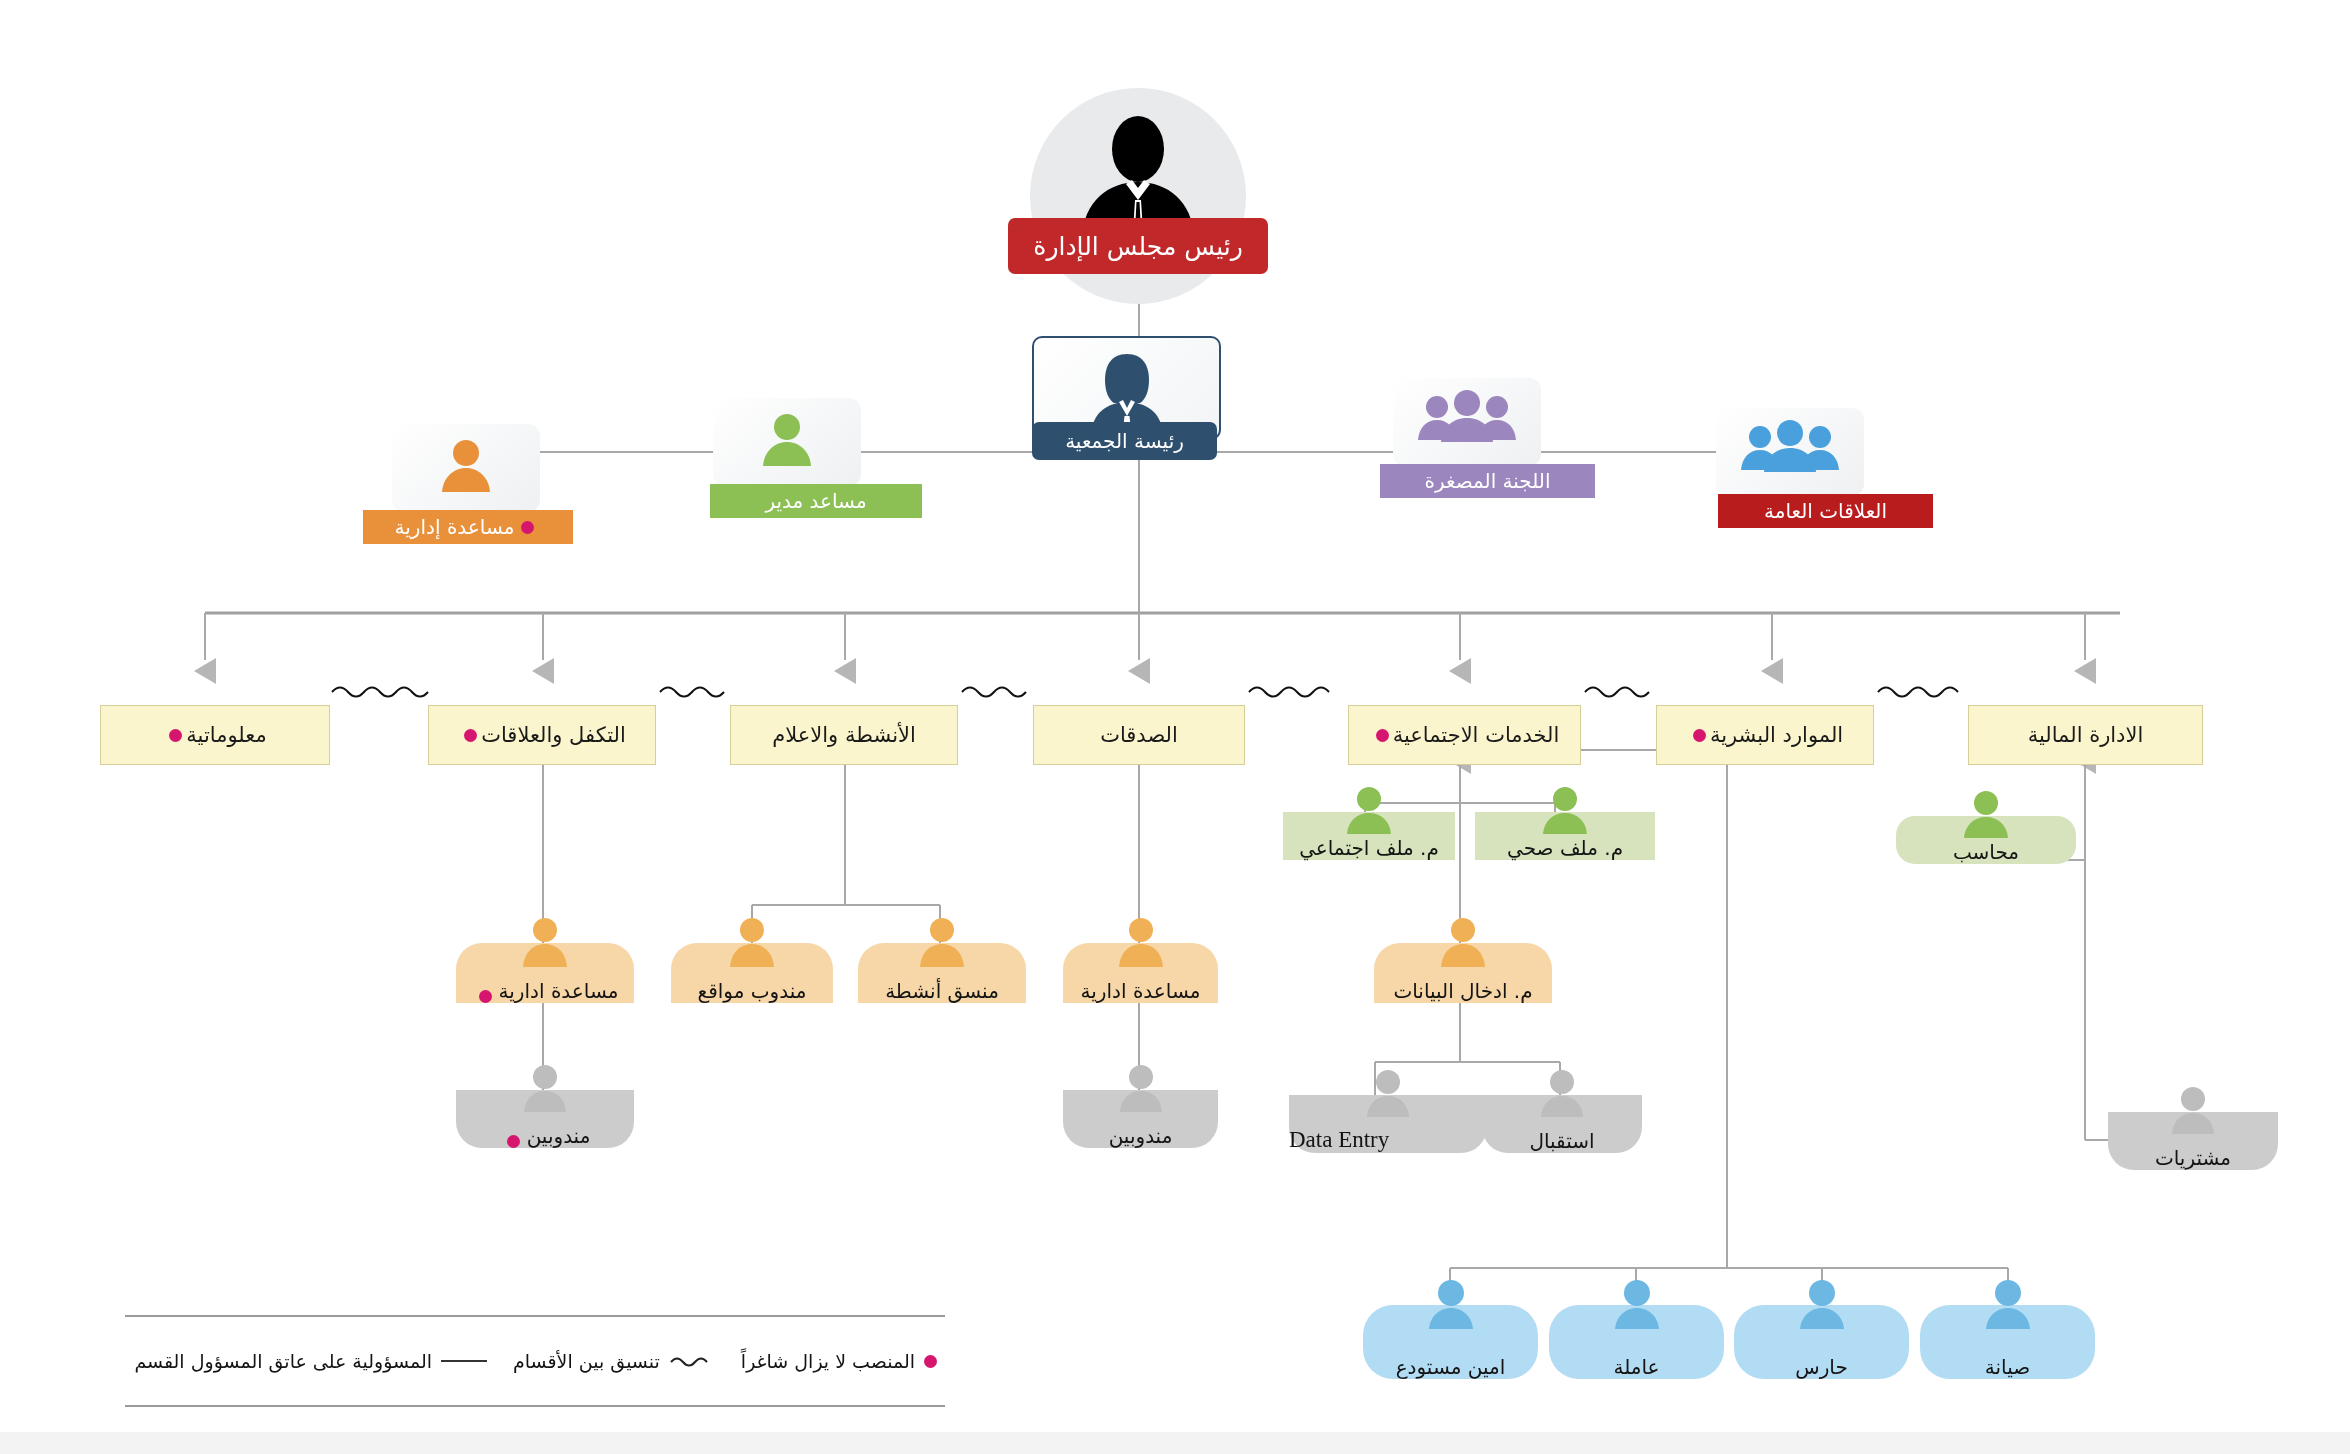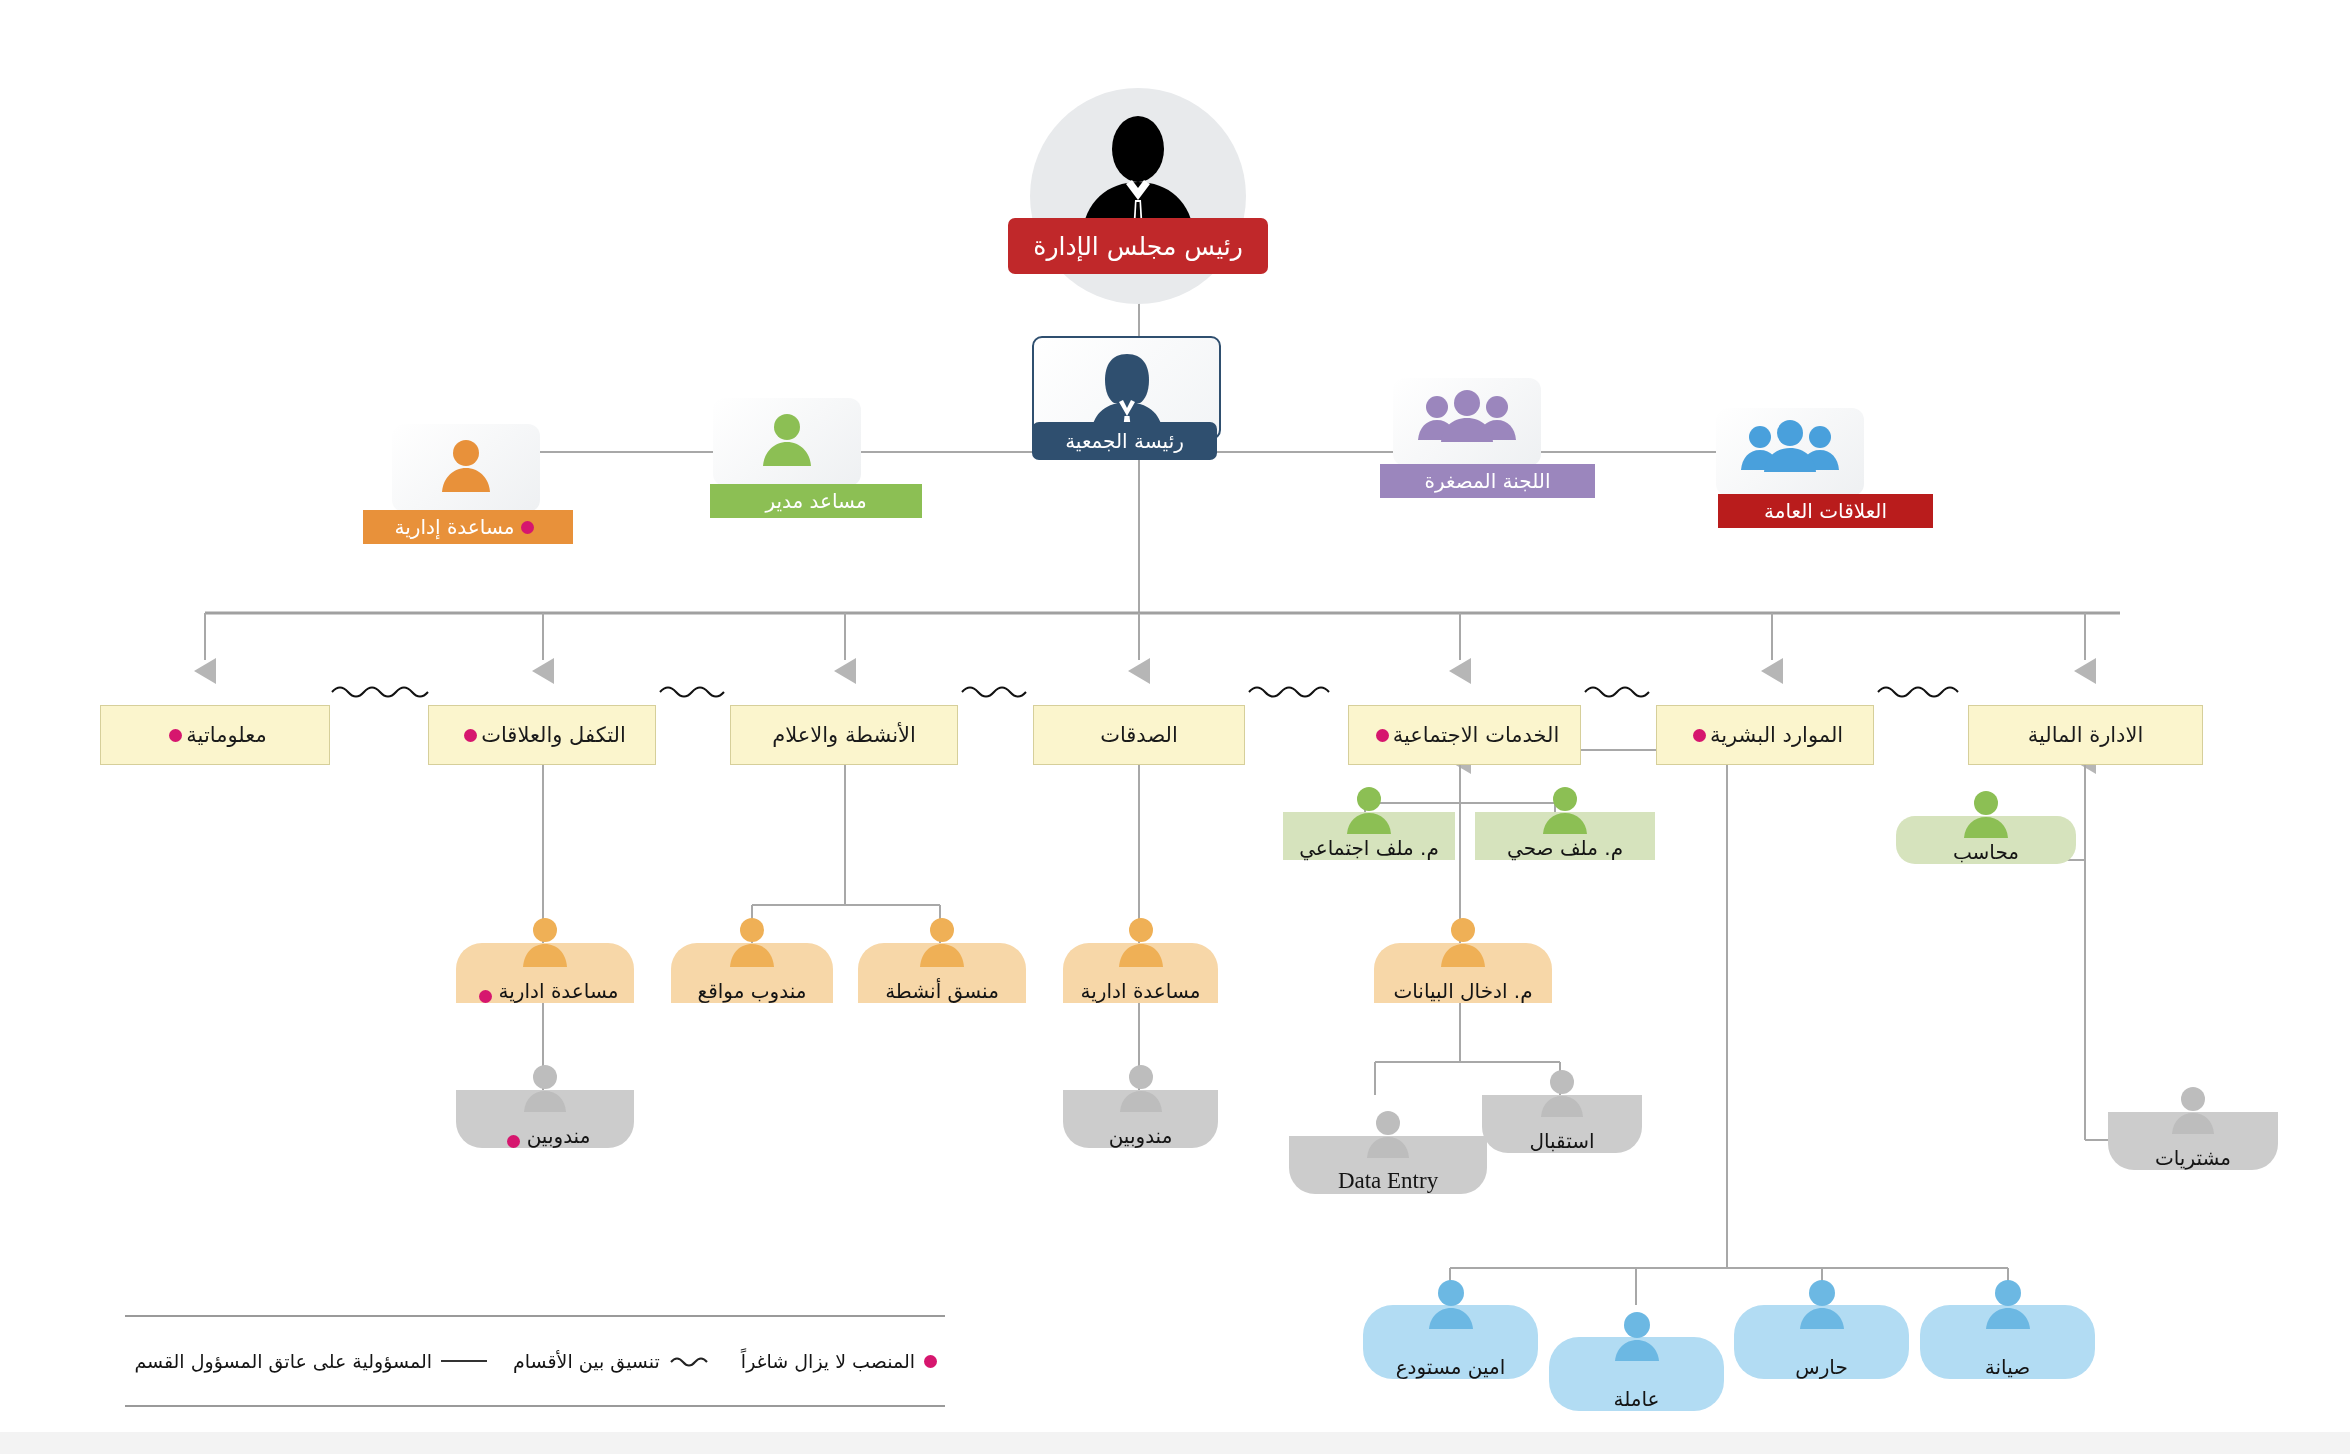--- a/index.html
+++ b/index.html
@@ -337,21 +337,21 @@
   </div>
 
   <div class="role gray" style="left:1482px;top:1095px;width:160px;">
     <svg class="figure" width="50" height="50" viewBox="0 0 50 50">
       <circle cx="25" cy="13" r="12" fill="#bdbdbd"></circle>
       <path d="M25 27 C13 27 5 35 4 48 L46 48 C45 35 37 27 25 27 Z" fill="#bdbdbd"></path>
     </svg>
     <span>استقبال</span>
   </div>
 
-  <div class="role gray" style="left:1289px;top:1136px;width:198px;font-family:'Liberation Serif',serif;font-size:23px;">
+  <div class="role gray" style="left:1289px;top:1095px;width:198px;font-family:'Liberation Serif',serif;font-size:23px;justify-content:flex-end;">
     <svg class="figure" width="50" height="50" viewBox="0 0 50 50">
       <circle cx="25" cy="13" r="12" fill="#bdbdbd"></circle>
       <path d="M25 27 C13 27 5 35 4 48 L46 48 C45 35 37 27 25 27 Z" fill="#bdbdbd"></path>
     </svg>
     <span>Data Entry</span>
   </div>
 
   <div class="role gray" style="left:1063px;top:1090px;width:155px;">
     <svg class="figure" width="50" height="50" viewBox="0 0 50 50">
       <circle cx="25" cy="13" r="12" fill="#bdbdbd"></circle>
@@ -376,21 +376,21 @@
     </svg>
     <span>صيانة</span>
   </div>
   <div class="role blue" style="left:1734px;top:1305px;width:175px;">
     <svg class="figure" width="52" height="52" viewBox="0 0 52 52">
       <circle cx="26" cy="14" r="13" fill="#6cb8e3"></circle>
       <path d="M26 29 C14 29 5 38 4 50 L48 50 C47 38 38 29 26 29 Z" fill="#6cb8e3"></path>
     </svg>
     <span>حارس</span>
   </div>
-  <div class="role blue" style="left:1549px;top:1337px;width:175px;">
+  <div class="role blue" style="left:1549px;top:1305px;width:175px;">
     <svg class="figure" width="52" height="52" viewBox="0 0 52 52">
       <circle cx="26" cy="14" r="13" fill="#6cb8e3"></circle>
       <path d="M26 29 C14 29 5 38 4 50 L48 50 C47 38 38 29 26 29 Z" fill="#6cb8e3"></path>
     </svg>
     <span>عاملة</span>
   </div>
   <div class="role blue" style="left:1363px;top:1305px;width:175px;">
     <svg class="figure" width="52" height="52" viewBox="0 0 52 52">
       <circle cx="26" cy="14" r="13" fill="#6cb8e3"></circle>
       <path d="M26 29 C14 29 5 38 4 50 L48 50 C47 38 38 29 26 29 Z" fill="#6cb8e3"></path>

